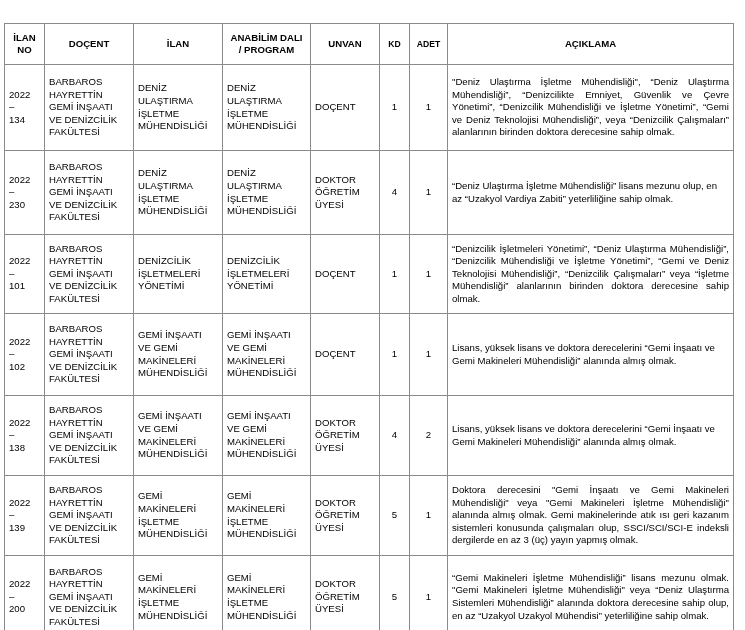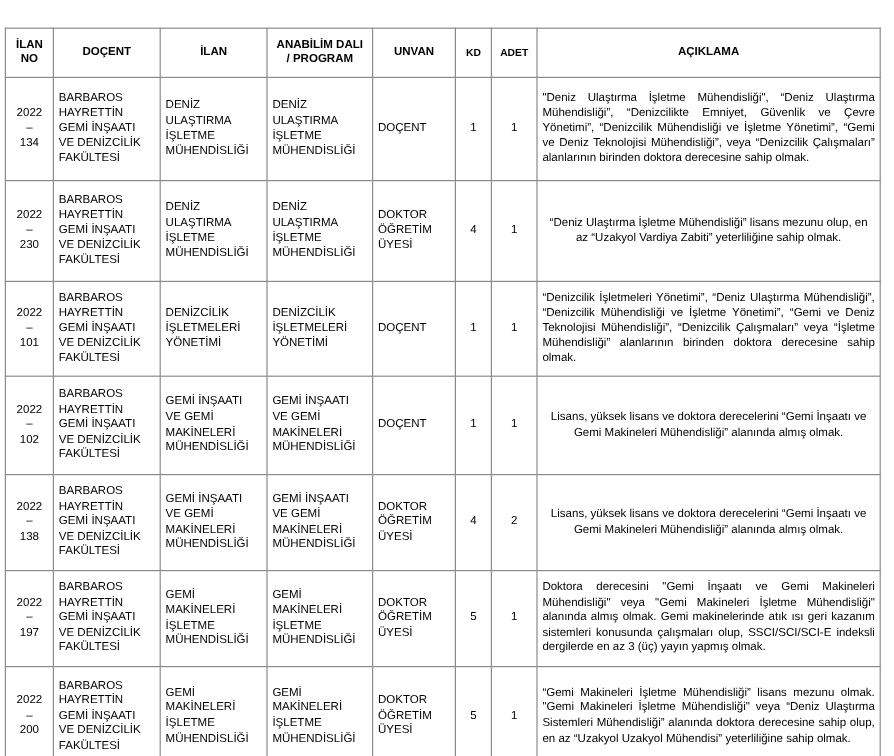--- a/index.html
+++ b/index.html
@@ -15,25 +15,25 @@
     padding: 0 4px;
     vertical-align: middle;
     font-size: 9.6px;
     line-height: 12.6px;
   }
   table.ilan th {
     font-weight: bold; text-align: center; height: 40px;
     font-size: 9.6px; line-height: 12px;
   }
   table.ilan th.small { font-size: 8.6px; }
-  td.no { text-align: center; }
+  td.no { }
   td.unit, td.dept, td.prog, td.title { text-align: left; }
   td.num { text-align: center; }
   td.desc { text-align: justify; padding: 0 5px 0 8px; font-size: 9.4px; line-height: 12.6px; }
-  td.desc.left { text-align: center; }
+  td.desc.left { text-align: left; }
   .stack span { display: block; }
 </style>
 </head>
 <body>
 
 <table class="ilan">
   <colgroup>
     <col style="width:40px">
     <col style="width:89px">
     <col style="width:89px">
@@ -221,21 +221,21 @@
           <span>ÜYESİ</span>
         </td>
         <td class="num">4</td>
         <td class="num">2</td>
         <td class="desc left">Lisans, yüksek lisans ve doktora derecelerini “Gemi İnşaatı ve Gemi Makineleri Mühendisliği” alanında almış olmak.</td>
       </tr>
       <tr style="height: 80px;">
         <td class="no stack">
           <span>2022</span>
           <span>–</span>
-          <span>197</span>
+          <span>139</span>
         </td>
         <td class="unit stack">
           <span>BARBAROS</span>
           <span>HAYRETTİN</span>
           <span>GEMİ İNŞAATI</span>
           <span>VE DENİZCİLİK</span>
           <span>FAKÜLTESİ</span>
         </td>
         <td class="dept stack">
           <span>GEMİ</span>

